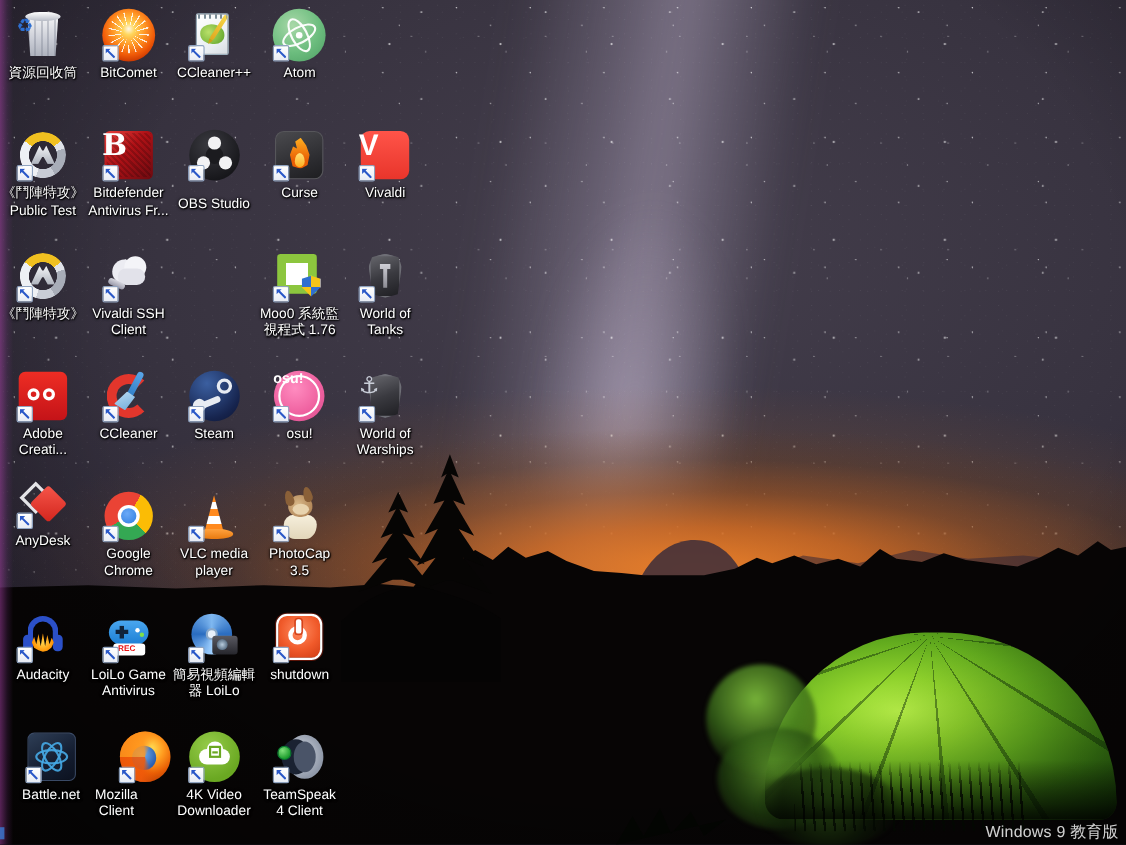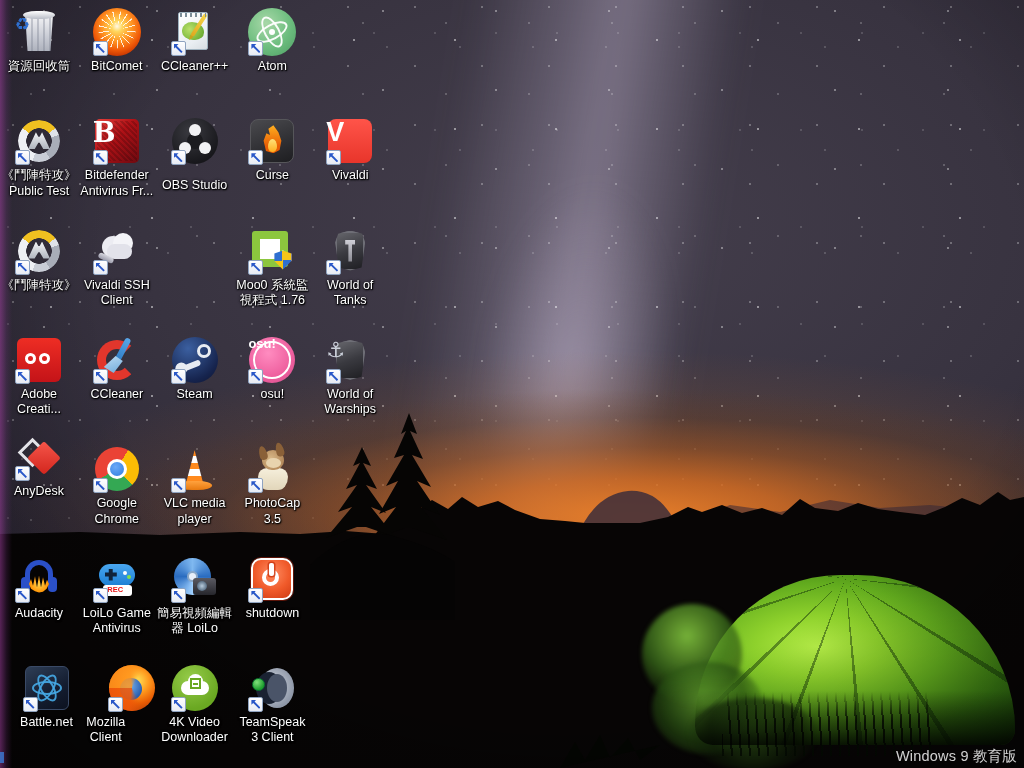--- a/index.html
+++ b/index.html
@@ -703,19 +703,19 @@
     <div class="g i-teamspeak">
       <span class="a"></span>
           <span class="b"></span>
           <span class="c"></span>
           <span class="d"></span>
       <span class="t"></span>
       <span class="sc"></span>
     </div>
     <div class="lbl">
           <div>TeamSpeak</div>
-          <div>3 Client</div>
+          <div>4 Client</div>
         </div>
   </div>
     </div>
 
   <div class="wm">Windows 9 教育版</div>
 </div>
 
 </body></html>

